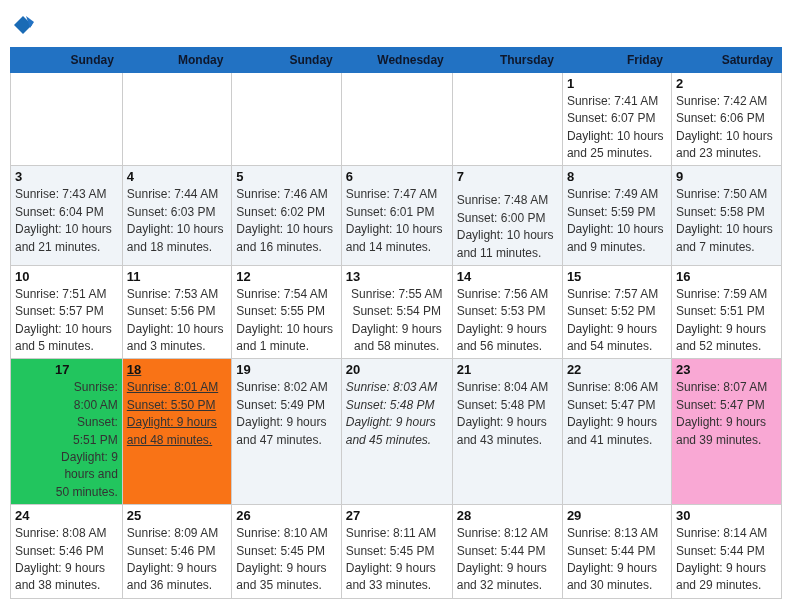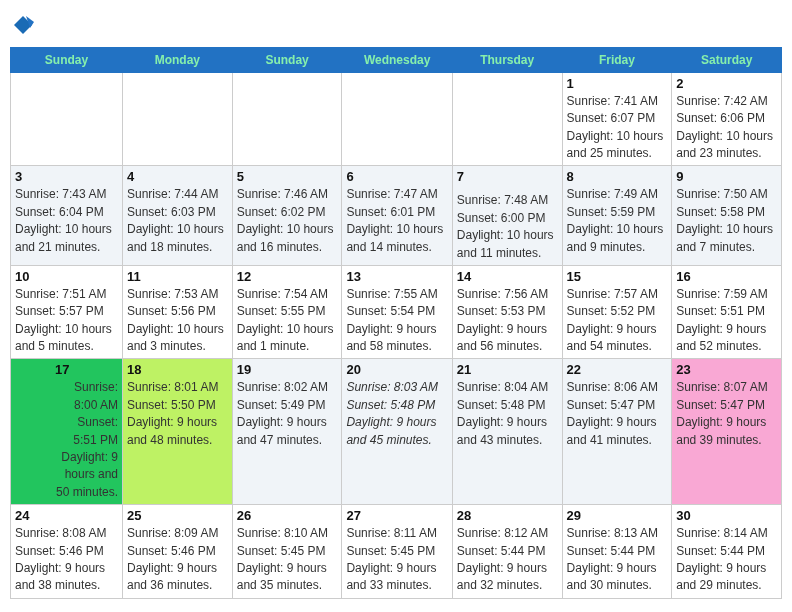--- a/index.html
+++ b/index.html
@@ -47,24 +47,24 @@
       color: #444;
       margin-top: 2px;
     }
     .calendar {
       width: 100%;
       border-collapse: collapse;
       margin-top: 6px;
     }
     .calendar th {
       background: #2272c3;
-      color: #86efac;
+      color: #0f172a;
       font-size: 12px;
-      padding: 5px 0;
-      text-align: center;
+      padding: 5px 8px;
+      text-align: right;
       border: 1px solid #2272c3;
     }
     .calendar td {
       border: 1px solid #ccc;
       vertical-align: top;
       padding: 3px 4px;
       font-size: 10px;
       color: #333;
       width: 113px;
       height: 90px;
@@ -199,21 +199,21 @@
 Daylight: 10 hours and 3 minutes.</div>
         </td>
         <td>
           <span class="day-number">12</span>
           <div class="day-info" style="white-space: pre-line;">Sunrise: 7:54 AM
 Sunset: 5:55 PM
 Daylight: 10 hours and 1 minute.</div>
         </td>
         <td>
           <span class="day-number">13</span>
-          <div class="day-info" style="white-space: pre-line;">Sunrise: 7:55 AM
+          <div class="day-info" style="white-space: pre-line; text-align: center;">Sunrise: 7:55 AM
 Sunset: 5:54 PM
 Daylight: 9 hours and 58 minutes.</div>
         </td>
         <td>
           <span class="day-number">14</span>
           <div class="day-info" style="white-space: pre-line;">Sunrise: 7:56 AM
 Sunset: 5:53 PM
 Daylight: 9 hours and 56 minutes.</div>
         </td>
         <td>
@@ -229,21 +229,21 @@
 Daylight: 9 hours and 52 minutes.</div>
         </td>
       </tr>
       <tr>
         <td style="background: #22c55e; padding-left: 44px;">
           <span class="day-number">17</span>
           <div class="day-info" style="white-space: pre-line; text-align: right;">Sunrise: 8:00 AM
 Sunset: 5:51 PM
 Daylight: 9 hours and 50 minutes.</div>
         </td>
-        <td style="background: #bef264;">
+        <td style="background: #f97316; text-decoration: underline;">
           <span class="day-number">18</span>
           <div class="day-info" style="white-space: pre-line;">Sunrise: 8:01 AM
 Sunset: 5:50 PM
 Daylight: 9 hours and 48 minutes.</div>
         </td>
         <td style="background: rgb(240, 244, 248);">
           <span class="day-number">19</span>
           <div class="day-info" style="white-space: pre-line;">Sunrise: 8:02 AM
 Sunset: 5:49 PM
 Daylight: 9 hours and 47 minutes.</div>

